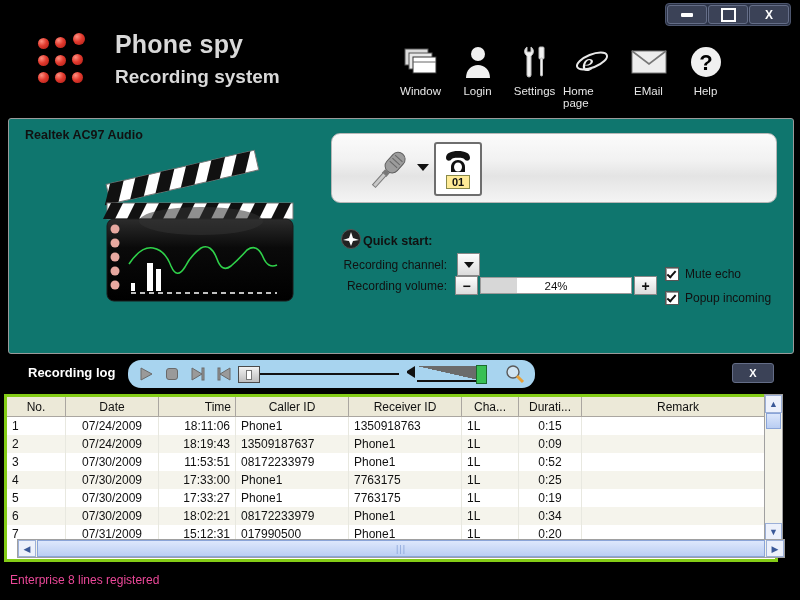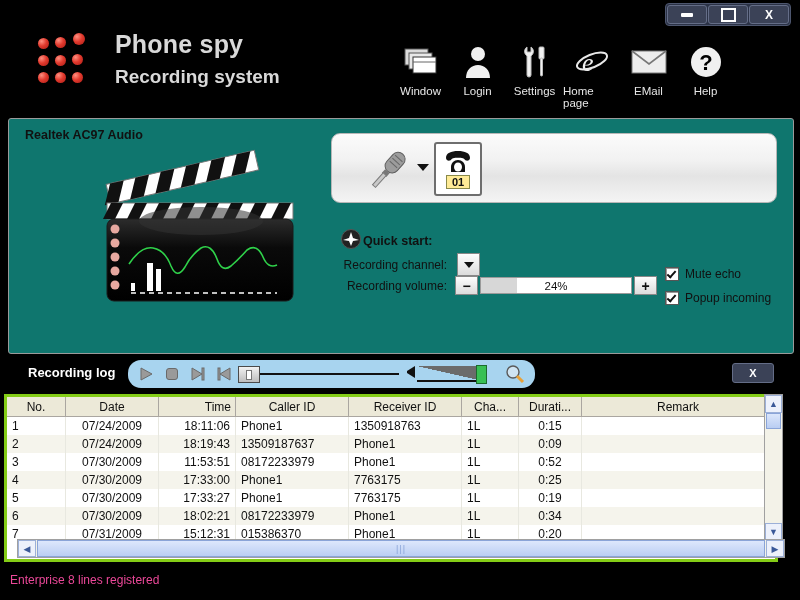--- a/index.html
+++ b/index.html
@@ -507,21 +507,21 @@
           <td class="c-caller">08172233979</td>
           <td class="c-recv">Phone1</td>
           <td class="c-chan">1L</td>
           <td class="c-dur">0:34</td>
           <td class="c-rem"></td>
         </tr>
         <tr>
           <td class="c-no">7</td>
           <td class="c-date">07/31/2009</td>
           <td class="c-time">15:12:31</td>
-          <td class="c-caller">015386370</td>
+          <td class="c-caller">017990500</td>
           <td class="c-recv">Phone1</td>
           <td class="c-chan">1L</td>
           <td class="c-dur">0:20</td>
           <td class="c-rem"></td>
         </tr>
       </tbody>
     </table>
   </div>
 
   <div class="vscroll">

